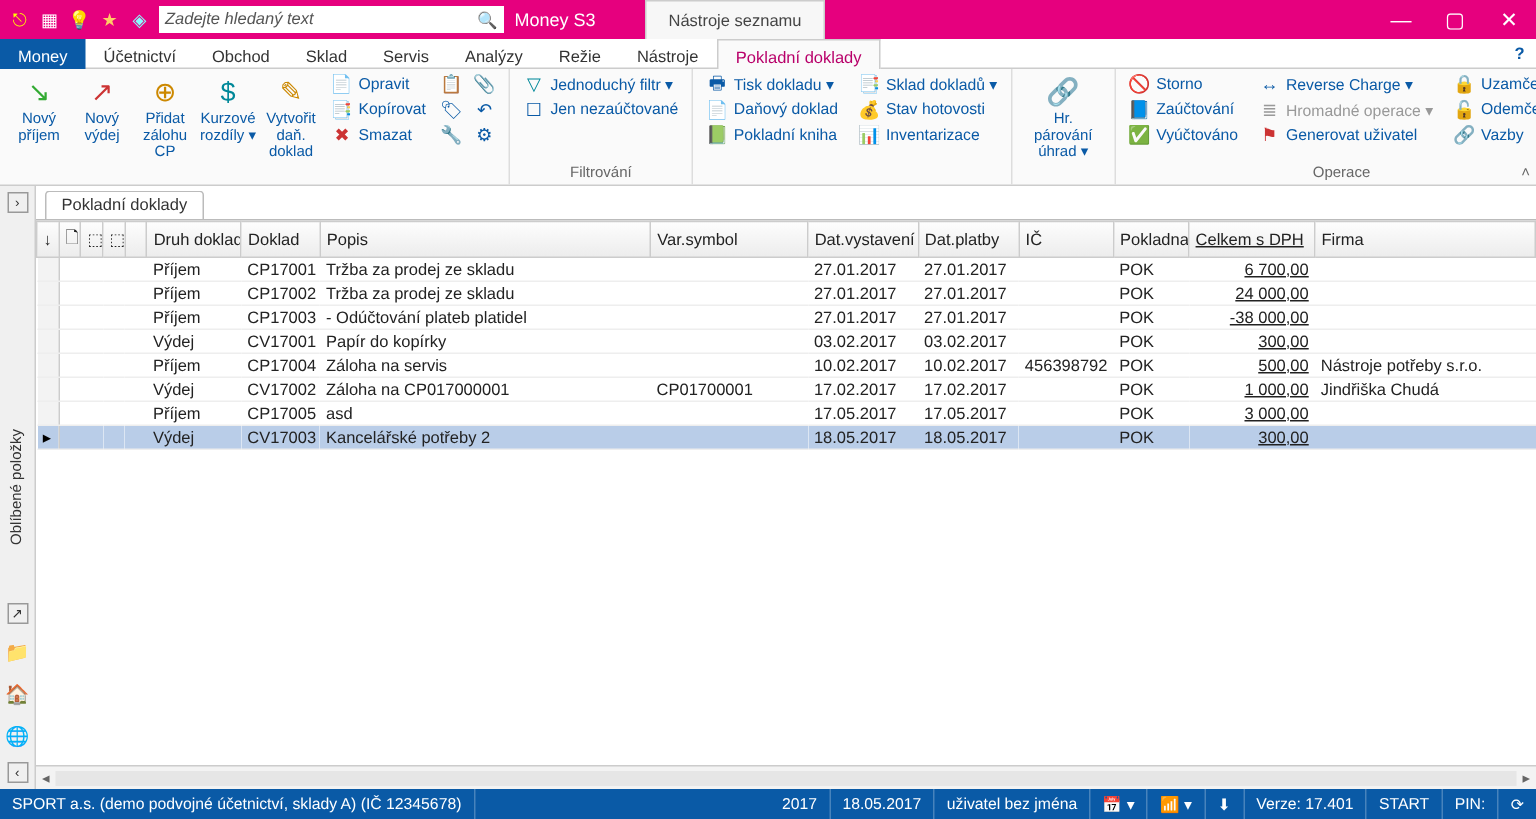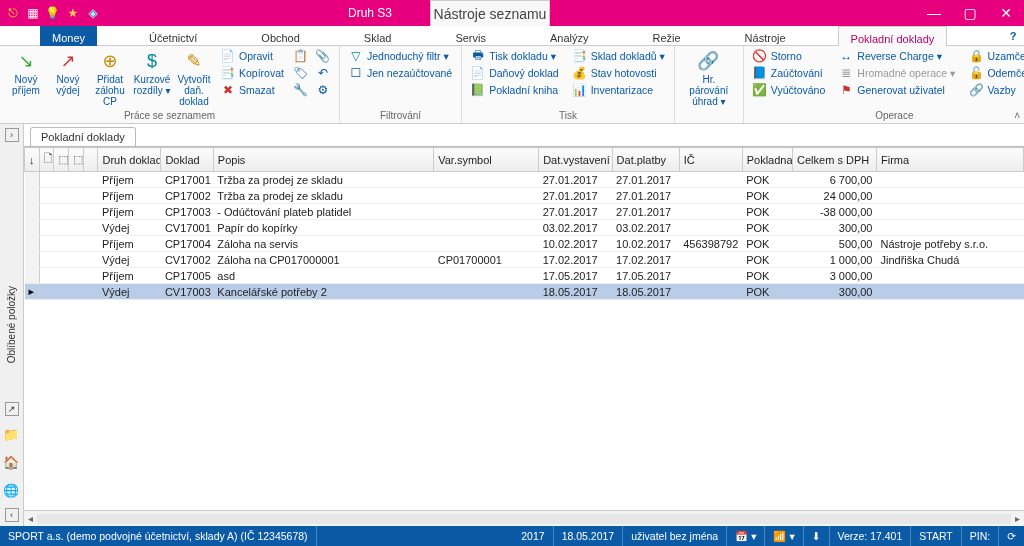--- a/index.html
+++ b/index.html
@@ -4,27 +4,27 @@
 <style>
   * { margin: 0; padding: 0; box-sizing: border-box; font-family: "Segoe UI", Tahoma, sans-serif; }
   body { width: 1024px; height: 546px; overflow: hidden; background: #fff; font-size: 11px; }
 
   
   .titlebar { height: 26px; background: #e6007e; display: flex; align-items: center; color: #fff; position: relative; }
   .titlebar .qat { display: flex; gap: 6px; padding: 0 6px; align-items: center; }
   .titlebar .qat span { width: 14px; height: 14px; display: inline-flex; align-items: center; justify-content: center; font-size: 12px; }
   .searchbox { width: 230px; height: 18px; background: #fff; color: #555; display: flex; align-items: center; padding: 0 4px; font-style: italic; }
   .title1 { position: absolute; left: 340px; width: 60px; text-align: center; font-size: 12px; }
-  .title2 { position: absolute; left: 430px; width: 120px; background: #f7f7f7; color: #444; height: 26px; display: flex; align-items: center; justify-content: center; border: 1px solid #ccc; border-bottom: none; font-size: 14px; }
+  .title2 { position: absolute; left: 430px; width: 120px; background: #f7f7f7; color: #444; height: 26px; display: flex; align-items: center; justify-content: center; border: 1px solid #ccc; border-bottom: none; font-size: 11px; }
   .winbtns { margin-left: auto; display: flex; }
   .winbtns span { width: 36px; height: 26px; display: flex; align-items: center; justify-content: center; font-size: 14px; }
 
   
   .menubar { height: 20px; background: #fff; border-bottom: 1px solid #ccc; display: flex; align-items: stretch; }
-  .menubar .mtab { padding: 12px 12px; display: flex; align-items: center; color: #333; font-size: 11px; cursor: pointer; margin-left: 40px; }
+  .menubar .mtab { padding: 12px 12px; display: flex; align-items: center; color: #333; font-size: 11px; cursor: pointer; }
   .menubar .mtab.primary { background: #0a5aa6; color: #fff; }
   .menubar .mtab.active { border: 1px solid #ccc; border-bottom: 1px solid #fff; margin-bottom: -1px; background: #fafafa; color: #b8006a; }
   .help { margin-left: auto; width: 22px; display: flex; align-items: center; justify-content: center; color: #0a5aa6; font-weight: bold; }
 
   
   .ribbon { height: 78px; background: #fafafa; border-bottom: 1px solid #ccc; display: flex; position: relative; }
   .rgroup { border-right: 1px solid #ddd; padding: 2px 6px 0 6px; display: flex; flex-direction: column; }
   .rgroup .label { font-size: 10px; color: #666; text-align: center; margin-top: auto; padding-bottom: 2px; }
   .bigbtns { display: flex; gap: 2px; }
   .bigbtn { width: 40px; display: flex; flex-direction: column; align-items: center; padding: 2px 1px; font-size: 10px; color: #0a5aa6; text-align: center; line-height: 1.1; cursor: pointer; }
@@ -46,21 +46,21 @@
 
   .gridarea { flex: 1; display: flex; flex-direction: column; }
   .doctab { height: 22px; display: flex; align-items: flex-end; padding-left: 6px; }
   .doctab .t { border: 1px solid #bbb; border-bottom: none; background: #fff; padding: 3px 10px; font-size: 11px; color: #333; border-radius: 3px 3px 0 0; }
 
   .gridwrap { flex: 1; border-top: 1px solid #bbb; overflow: hidden; position: relative; }
   table.grid { width: 1000px; border-collapse: collapse; font-size: 11px; color: #222; table-layout: fixed; }
   table.grid th { background: linear-gradient(#fdfdfd,#ececec); border: 1px solid #ccc; padding: 2px 4px; font-weight: normal; text-align: left; height: 18px; white-space: nowrap; overflow: hidden; }
   table.grid td { border-bottom: 1px solid #eee; padding: 1px 4px; height: 16px; white-space: nowrap; overflow: hidden; }
   table.grid tr.sel td { background: #b9cde8; }
-  .num { text-align: right; }
+  .num { text-align: right; text-decoration: underline; }
   .rowhdr { width: 12px; background: #f3f3f3; border-right: 1px solid #ccc; }
   .rowhdr.cur { color: #000; }
 
   .hscroll { height: 16px; border-top: 1px solid #ccc; background: #f3f3f3; display: flex; align-items: center; padding: 0 4px; font-size: 10px; color: #666; }
   .hscroll .bar { flex: 1; height: 10px; background: #e6e6e6; margin: 0 4px; position: relative; }
 
   
   .statusbar { position: absolute; bottom: 0; left: 0; right: 0; height: 20px; background: #0a5aa6; color: #fff; display: flex; align-items: flex-start; font-size: 10.5px; }
   .statusbar .seg { padding: 0 8px; border-right: 1px solid rgba(255,255,255,.25); height: 100%; display: flex; align-items: center; gap: 4px; }
   .statusbar .spacer { flex: 1; }
@@ -69,21 +69,25 @@
 <body>
 
 <div class="titlebar">
   <div class="qat">
     <span style="color:#ff0">⎋</span>
     <span style="color:#fff">▦</span>
     <span style="color:#ff0">💡</span>
     <span style="color:#fc6">★</span>
     <span style="color:#8ff">◈</span>
   </div>
-  <div class="title1">Druh S3</div>
+  <div class="searchbox">
+    <span>Zadejte hledaný text</span>
+    <span style="margin-left:auto;color:#e6007e;font-style:normal">🔍</span>
+  </div>
+  <div class="title1">Money S3</div>
   <div class="title2">Nástroje seznamu</div>
   <div class="winbtns">
     <span>—</span>
     <span>▢</span>
     <span>✕</span>
   </div>
 </div>
 
 <div class="menubar">
   <div class="mtab primary">Money</div>
@@ -159,21 +163,20 @@
             <span class="ico">📎</span>
           </div>
         <div class="smbtn">
             <span class="ico">↶</span>
           </div>
         <div class="smbtn">
             <span class="ico">⚙</span>
           </div>
       </div>
     </div>
-    <div class="label">Práce se seznamem</div>
   </div>
 
   <div class="rgroup">
     <div class="smbtns">
       <div class="smbtn">
           <span class="ico" style="color:#089">▽</span>
           <span>Jednoduchý filtr ▾</span>
         </div>
       <div class="smbtn">
           <span class="ico">☐</span>
@@ -207,21 +210,20 @@
         <div class="smbtn">
             <span class="ico">💰</span>
             <span>Stav hotovosti</span>
           </div>
         <div class="smbtn">
             <span class="ico">📊</span>
             <span>Inventarizace</span>
           </div>
       </div>
     </div>
-    <div class="label">Tisk</div>
   </div>
 
   <div class="rgroup">
     <div class="bigbtns">
       <div class="bigbtn" style="width:56px">
           <span class="ico" style="color:#089">🔗</span>
           <span>Hr. párování
 úhrad ▾</span>
         </div>
     </div>

